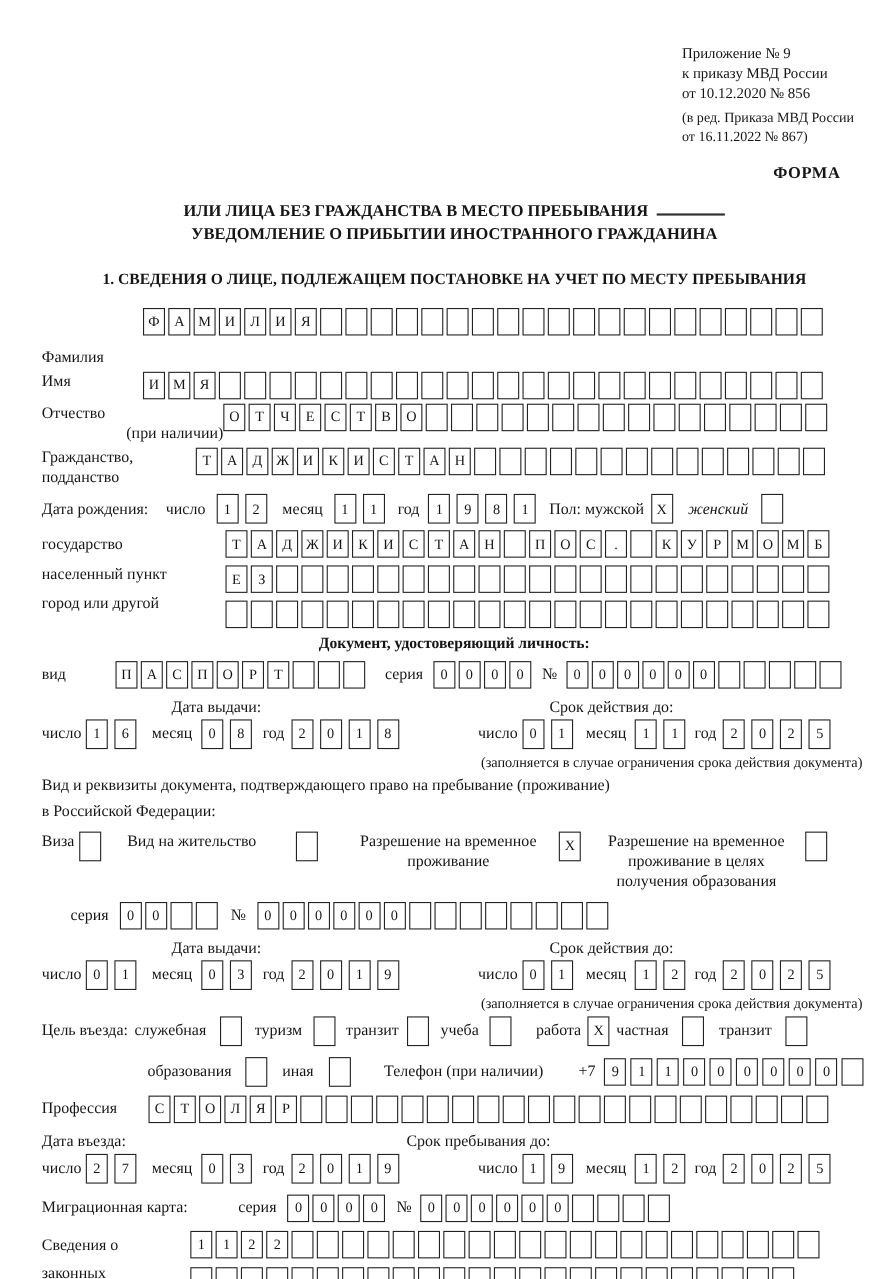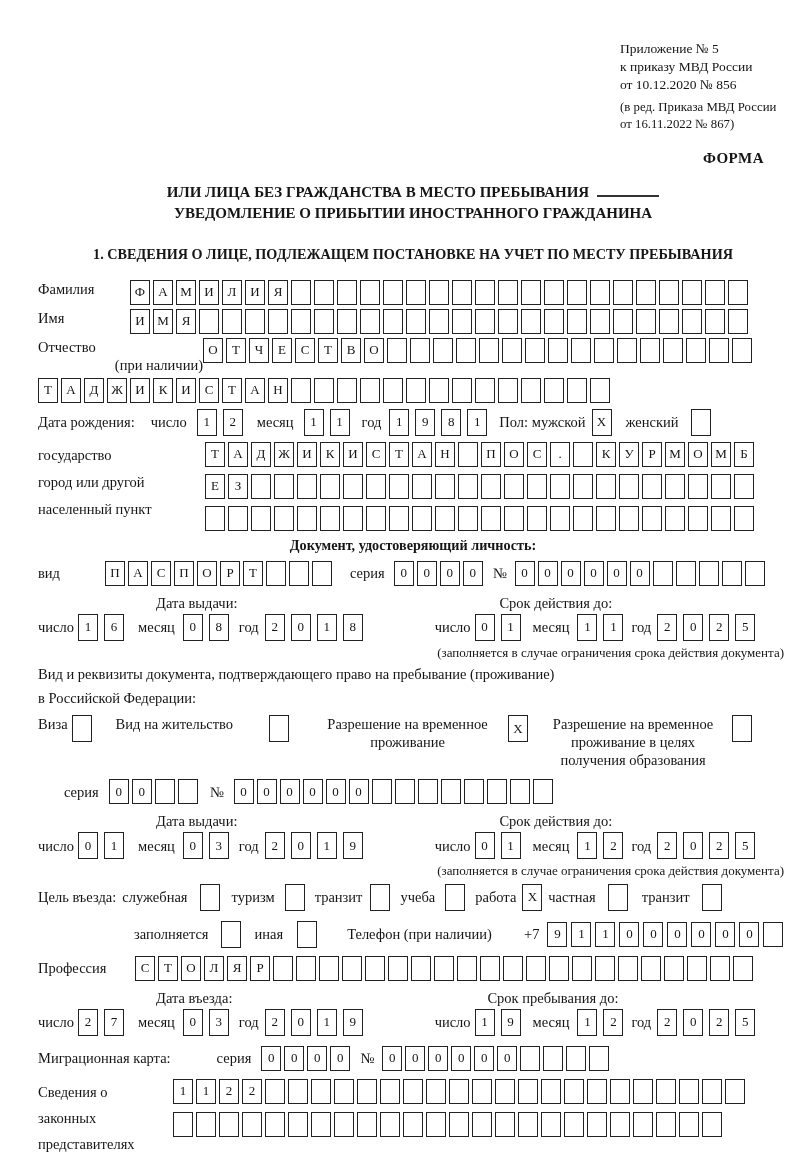--- a/index.html
+++ b/index.html
@@ -29,41 +29,41 @@
   .note{font-size:13px;text-align:right;padding-right:4px;margin-top:2px;margin-bottom:4px;}
   .center-bold{text-align:center;font-weight:bold;font-size:14.2px;margin:6px 0 6px 0;}
   .opt-label{text-align:center;line-height:18px;}
 </style>
 </head>
 <body>
 
 <div class="page">
 
   <div class="appendix">
-    <div>Приложение № 5</div>
+    <div>Приложение № 9</div>
     <div>к приказу МВД России</div>
     <div>от 10.12.2020 № 856</div>
   </div>
   <div class="revision">
     <div>(в ред. Приказа МВД России</div>
     <div>от 16.11.2022 № 867)</div>
   </div>
   <div class="forma">ФОРМА</div>
 
   <div class="title">
     <div>
       <span>ИЛИ ЛИЦА БЕЗ ГРАЖДАНСТВА В МЕСТО ПРЕБЫВАНИЯ</span><span class="uline"></span>
     </div>
     <div>УВЕДОМЛЕНИЕ О ПРИБЫТИИ ИНОСТРАННОГО ГРАЖДАНИНА</div>
   </div>
 
   <div class="sec-heading">1. СВЕДЕНИЯ О ЛИЦЕ, ПОДЛЕЖАЩЕМ ПОСТАНОВКЕ НА УЧЕТ ПО МЕСТУ ПРЕБЫВАНИЯ</div>
 
   <div class="row">
-    <span class="lbl" style="width:92px;">Фамилия</span>
+    <span class="lbl" style="width:92px;margin-top:36px;">Фамилия</span>
     <span class="cells">
         <span class="cell">Ф</span>
         <span class="cell">А</span>
         <span class="cell">М</span>
         <span class="cell">И</span>
         <span class="cell">Л</span>
         <span class="cell">И</span>
         <span class="cell">Я</span>
         <span class="cell"></span>
         <span class="cell"></span>
@@ -148,20 +148,24 @@
         <span class="cell"></span>
         <span class="cell"></span>
         <span class="cell"></span>
         <span class="cell"></span>
         <span class="cell"></span>
         <span class="cell"></span>
       </span>
   </div>
 
   <div class="row">
+    <span class="lbl" style="width:140px;">
+      <span style="display:block;">Гражданство,</span>
+      <span style="display:block;">подданство</span>
+    </span>
     <span class="cells">
         <span class="cell">Т</span>
         <span class="cell">А</span>
         <span class="cell">Д</span>
         <span class="cell">Ж</span>
         <span class="cell">И</span>
         <span class="cell">К</span>
         <span class="cell">И</span>
         <span class="cell">С</span>
         <span class="cell">Т</span>
@@ -200,31 +204,31 @@
     <span class="cells date-cells cb">
         <span class="cell">1</span>
         <span class="cell">9</span>
         <span class="cell">8</span>
         <span class="cell">1</span>
       </span>
     <span class="lbl" style="margin-left:12px;">Пол: мужской</span>
     <span class="cells cb" style="margin-left:6px;">
         <span class="cell">X</span>
       </span>
-    <span class="lbl" style="margin-left:14px;">женский</span>
+    <span class="lbl" style="margin-left:14px;font-style:italic;">женский</span>
     <span class="cells cb" style="margin-left:12px;">
         <span class="cell"></span>
       </span>
   </div>
 
   <div class="row" style="margin-top:6px;">
     <span class="lbl" style="width:167px;line-height:27px;">
       <span style="display:block;">государство</span>
+      <span style="display:block;">населенный пункт</span>
       <span style="display:block;">город или другой</span>
-      <span style="display:block;">населенный пункт</span>
     </span>
     <span>
       <span class="cells" style="display:flex;margin-bottom:7px;">
           <span class="cell">Т</span>
           <span class="cell">А</span>
           <span class="cell">Д</span>
           <span class="cell">Ж</span>
           <span class="cell">И</span>
           <span class="cell">К</span>
           <span class="cell">И</span>
@@ -495,36 +499,36 @@
         <span class="cell"></span>
       </span>
     <span class="lbl" style="margin-left:10px;">транзит</span>
     <span class="cells cb" style="margin-left:8px;">
         <span class="cell"></span>
       </span>
     <span class="lbl" style="margin-left:10px;">учеба</span>
     <span class="cells cb" style="margin-left:10px;">
         <span class="cell"></span>
       </span>
-    <span class="lbl" style="margin-left:10px;text-align:center;">работа</span>
+    <span class="lbl" style="margin-left:22px;text-align:center;">работа</span>
     <span class="cells cb" style="margin-left:6px;">
         <span class="cell">X</span>
       </span>
     <span class="lbl" style="margin-left:6px;">частная</span>
     <span class="cells cb" style="margin-left:12px;">
         <span class="cell"></span>
       </span>
     <span class="lbl" style="margin-left:14px;">транзит</span>
     <span class="cells cb" style="margin-left:12px;">
         <span class="cell"></span>
       </span>
   </div>
 
   <div class="row" style="align-items:center;margin-top:10px;">
-    <span class="lbl" style="margin-left:96px;">заполняется</span>
+    <span class="lbl" style="margin-left:96px;">образования</span>
     <span class="cells cb" style="margin-left:12px;">
         <span class="cell"></span>
       </span>
     <span class="lbl" style="margin-left:14px;">иная</span>
     <span class="cells cb" style="margin-left:14px;">
         <span class="cell"></span>
       </span>
     <span class="lbl" style="margin-left:30px;">Телефон (при наличии)</span>
     <span class="lbl" style="margin-left:32px;">+7</span>
     <span class="cells date-cells" style="margin-left:8px;gap:4px;">
@@ -568,21 +572,21 @@
         <span class="cell"></span>
         <span class="cell"></span>
         <span class="cell"></span>
         <span class="cell"></span>
         <span class="cell"></span>
         <span class="cell"></span>
       </span>
   </div>
 
   <div class="row" style="margin-top:8px;margin-bottom:2px;">
-    <span class="lbl" style="margin-left:118px;">Дата въезда:</span>
+    <span class="lbl" style="">Дата въезда:</span>
     <span class="lbl" style="margin-left:255px;">Срок пребывания до:</span>
   </div>
 
   <div class="row" style="align-items:center;">
     <span class="lbl">число</span>
     <span class="cells date-cells cb" style="margin-left:4px;">
         <span class="cell">2</span>
         <span class="cell">7</span>
       </span>
     <span class="lbl" style="margin:0 8px 0 14px;">месяц</span>

